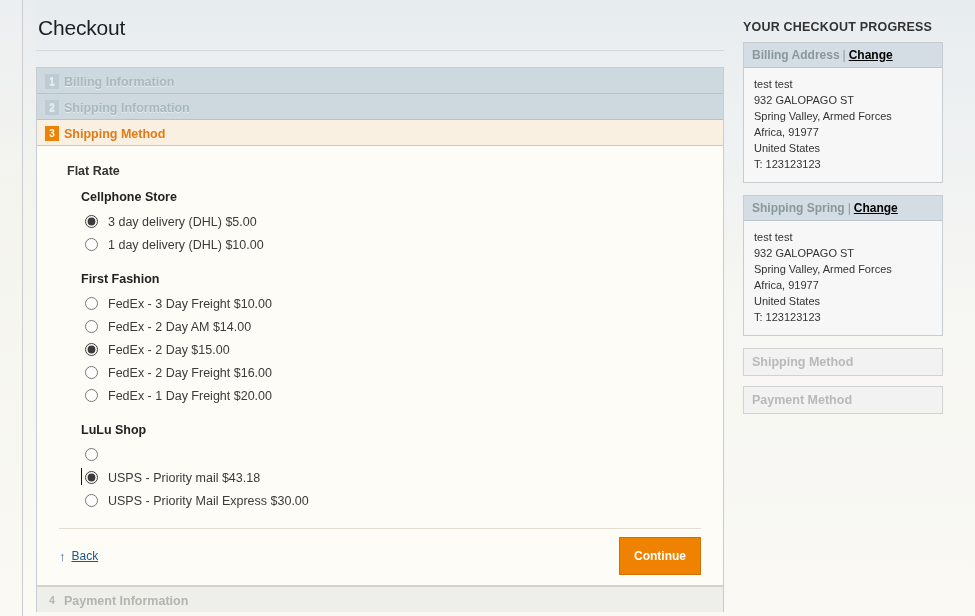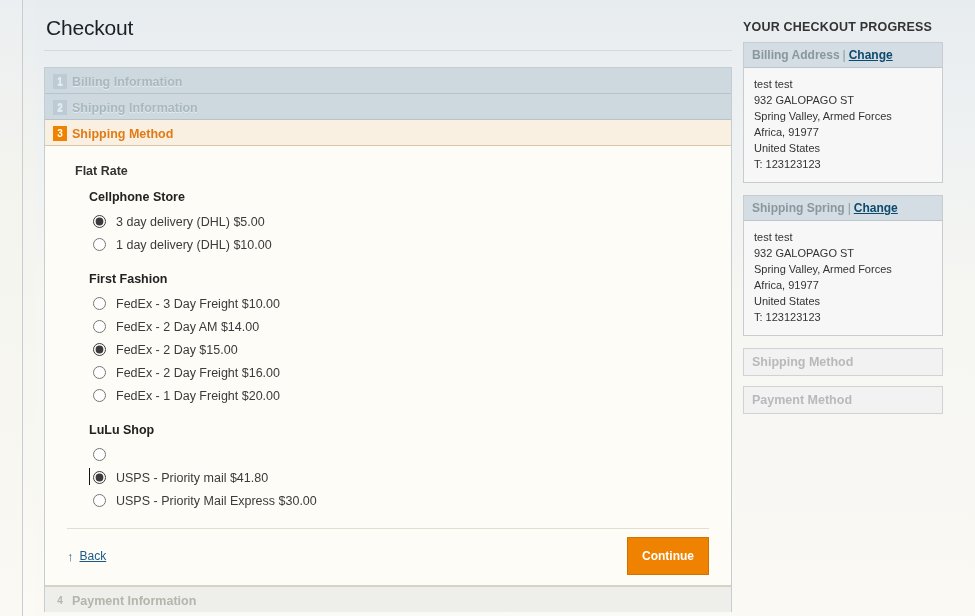--- a/index.html
+++ b/index.html
@@ -32,21 +32,21 @@
   .left-strip-inner {
     position: absolute;
     left: 23px; top: 0;
     width: 13px; height: 616px;
     background: linear-gradient(to bottom, #e9edf0 0px, #f3f4ef 180px, #fbfaf5 616px);
   }
 
   
   .main-col {
     position: absolute;
-    left: 44px; top: 0;
+    left: 36px; top: 0;
     width: 688px;
     height: 616px;
   }
   .page-title {
     margin: 0;
     padding: 16px 0 10px 2px;
     font-size: 21px;
     font-weight: normal;
     color: #1b2028;
     letter-spacing: -0.2px;
@@ -221,21 +221,21 @@
   .block-head {
     background: #d3dde3;
     border-bottom: 1px solid #bcc7cd;
     padding: 5px 8px;
     font-size: 12px;
     font-weight: bold;
     color: #8a979f;
   }
   .block-head .sep { color: #8a979f; font-weight: normal; padding: 0 3px; }
   .block-head a {
-    color: #0c4a6e;
+    color: #000000;
     text-decoration: underline;
   }
   .block-body {
     background: #f7f7f7;
     padding: 8px 10px 10px 10px;
     font-size: 11px;
     color: #333333;
     line-height: 16px;
   }
   .muted-head {
@@ -316,21 +316,21 @@
         </div>
 
         <div class="carrier">
           <div class="carrier-name">LuLu Shop</div>
           <ul class="opt-list">
             <li class="opt">
               <input type="radio" name="ship-lulu" id="sm-2-0" style="">
             </li>
             <li class="opt focused">
               <input type="radio" name="ship-lulu" id="sm-2-1" checked="" style="">
-              <label for="sm-2-1">USPS - Priority mail $41.80</label>
+              <label for="sm-2-1">USPS - Priority mail $43.18</label>
             </li>
             <li class="opt">
               <input type="radio" name="ship-lulu" id="sm-2-2" style="">
               <label for="sm-2-2">USPS - Priority Mail Express $30.00</label>
             </li>
           </ul>
         </div>
 
         <div class="step-footer">
           <span class="back-link">

